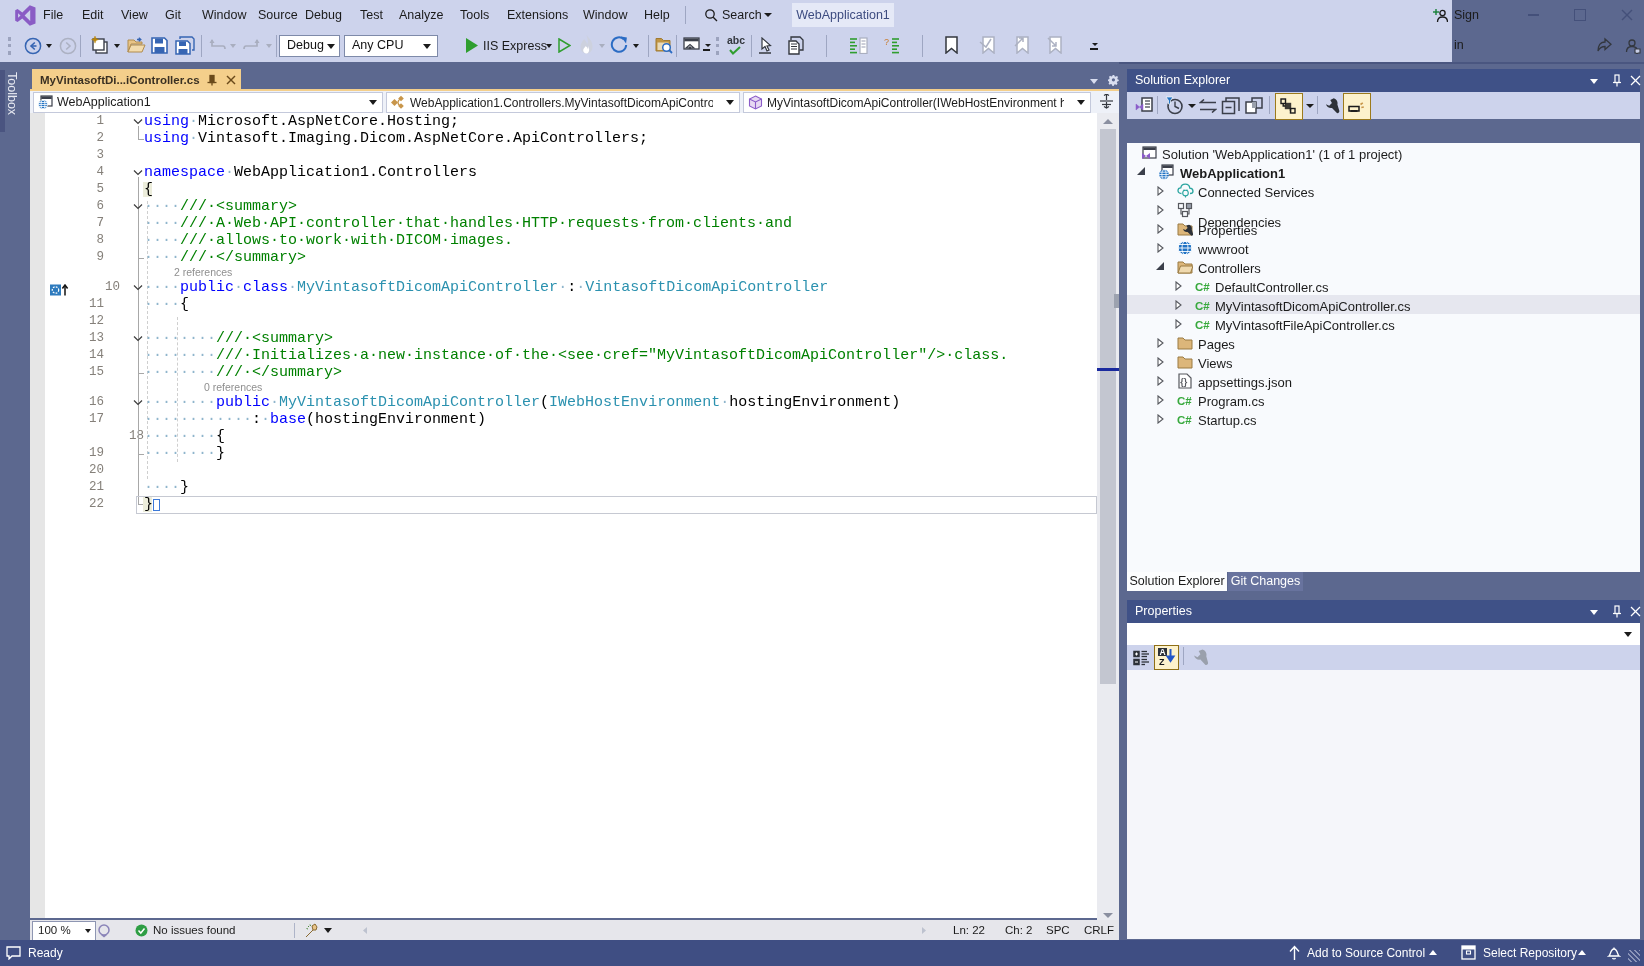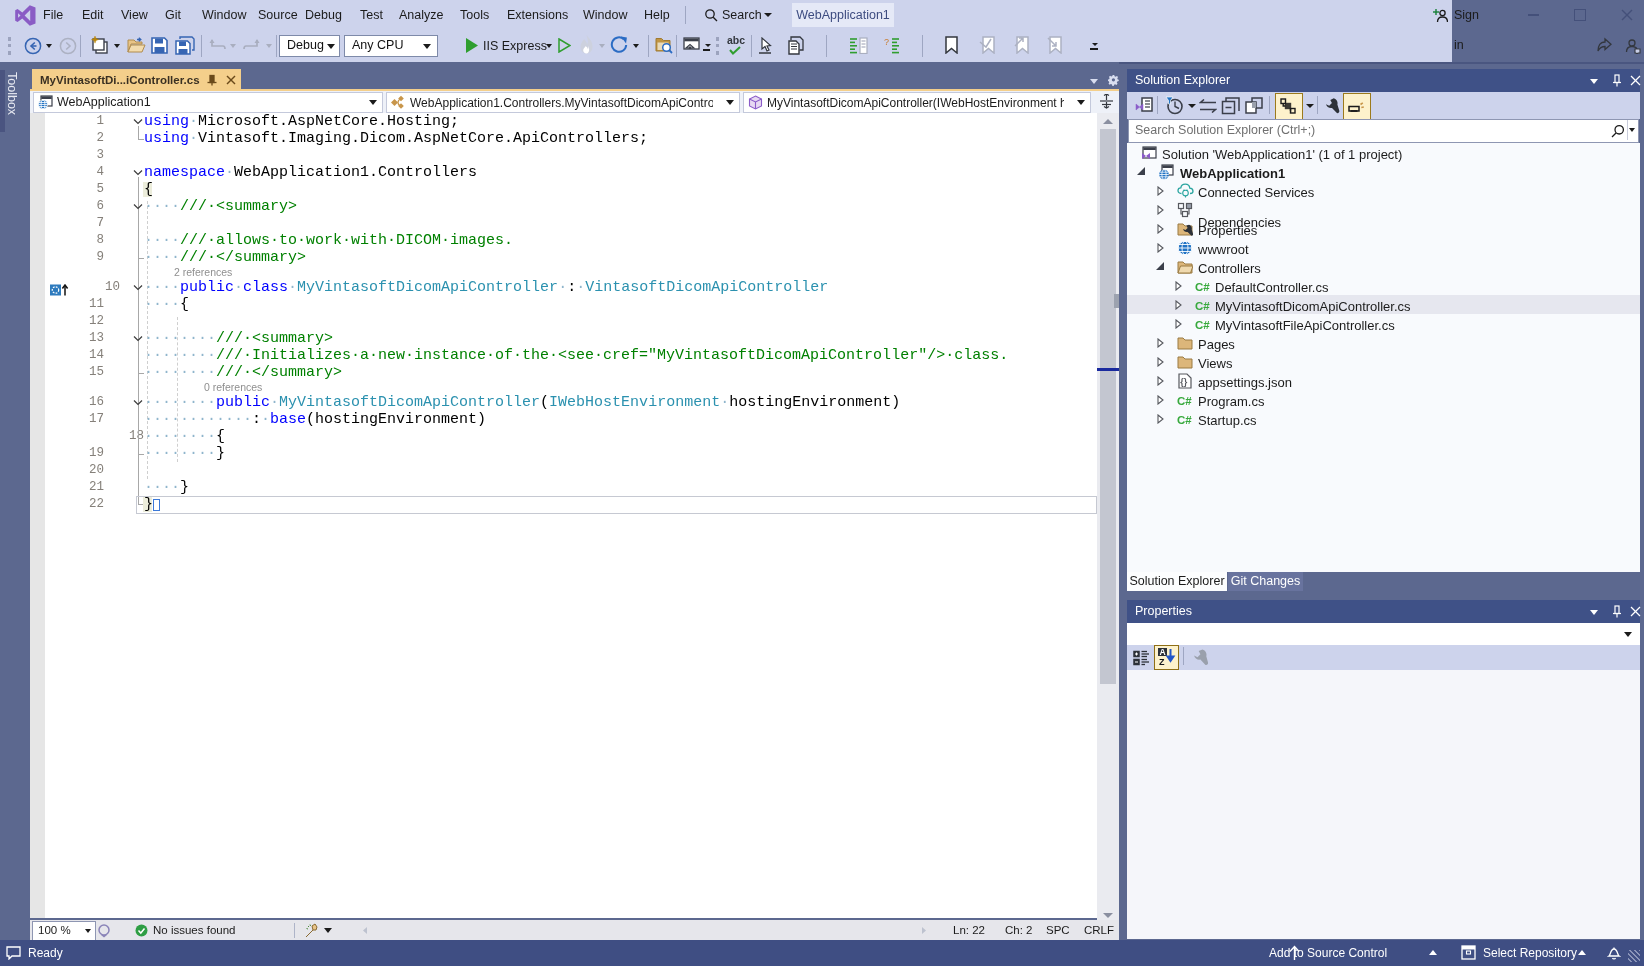--- a/index.html
+++ b/index.html
@@ -372,20 +372,21 @@
   <div class="abs" style="left:113px;top:69px;width:9px;height:15px;background:#ECEDDB;"></div>
   <div class="abs" style="left:113px;top:384px;width:9px;height:15px;background:#ECEDDB;"></div>
 
   <div class="abs" style="left:106px;top:382.5px;width:959px;height:16px;border:1px solid #C6C9D2;"></div>
 
   <div class="cl" style="top:0;"><span class="k">using</span><span class="w">·</span>Microsoft.AspNetCore.Hosting;</div>
   <div class="cl" style="top:17px;"><span class="k">using</span><span class="w">·</span>Vintasoft.Imaging.Dicom.AspNetCore.ApiControllers;</div>
   <div class="cl" style="top:51px;"><span class="k">namespace</span><span class="w">·</span>WebApplication1.Controllers</div>
   <div class="cl" style="top:68px;">{</div>
   <div class="cl" style="top:85px;"><span class="w">····</span><span class="g">///·&lt;summary&gt;</span></div>
+  <div class="cl" style="top:102px;"><span class="w">····</span><span class="g">///·A·Web·API·controller·that·handles·HTTP·requests·from·clients·and</span></div>
   <div class="cl" style="top:119px;"><span class="w">····</span><span class="g">///·allows·to·work·with·DICOM·images.</span></div>
   <div class="cl" style="top:136px;"><span class="w">····</span><span class="g">///·&lt;/summary&gt;</span></div>
   <div class="lens" style="left:144px;top:153px;">2 references</div>
   <div class="cl" style="top:166px;"><span class="w">····</span><span class="k">public</span><span class="w">·</span><span class="k">class</span><span class="w">·</span><span class="t">MyVintasoftDicomApiController</span><span class="w">·</span>:<span class="w">·</span><span class="t">VintasoftDicomApiController</span></div>
   <div class="cl" style="top:183px;"><span class="w">····</span>{</div>
   <div class="cl" style="top:217px;"><span class="w">········</span><span class="g">///·&lt;summary&gt;</span></div>
   <div class="cl" style="top:234px;"><span class="w">········</span><span class="g">///·Initializes·a·new·instance·of·the·&lt;see·cref="MyVintasoftDicomApiController"/&gt;·class.</span></div>
   <div class="cl" style="top:251px;"><span class="w">········</span><span class="g">///·&lt;/summary&gt;</span></div>
   <div class="lens" style="left:174px;top:268px;">0 references</div>
   <div class="cl" style="top:281px;"><span class="w">········</span><span class="k">public</span><span class="w">·</span><span class="t">MyVintasoftDicomApiController</span>(<span class="t">IWebHostEnvironment</span><span class="w">·</span>hostingEnvironment)</div>
@@ -506,29 +507,20 @@
         <path d="M10.8 1.2 C13.6 2.2 15.2 4.9 14.4 7.6 L16.3 13.8 C16.8 15.4 14.7 17 13.4 15.6 L9.0 11.0 C6.3 11.5 3.6 9.9 3.0 7.2 L6.2 8.8 L8.9 6.1 L7.3 2.9 Z" fill="#2D3138"></path>
       </svg>
     <div class="abs" style="left:216px;top:1px;width:26px;height:25px;background:#FDF2CC;border:1.5px solid #9C7A1C;"></div>
     <svg class="abs" style="left:221px;top:6px;" width="16" height="16" viewBox="0 0 16 16">
         <rect x="1" y="8.5" width="10" height="4.5" fill="none" stroke="#1b1b1b" stroke-width="1.5"></rect>
         <line x1="2.5" y1="13" x2="9.5" y2="13" stroke="#1b1b1b" stroke-width="1.8"></line>
         <line x1="12.5" y1="6.5" x2="14.8" y2="4.8" stroke="#C8964B" stroke-width="1.6"></line>
         <line x1="13.3" y1="9.5" x2="15.8" y2="9" stroke="#C8964B" stroke-width="1.6"></line>
       </svg>
   </div>
-  <div class="abs" id="sesearch">
-    <span class="abs" style="left:6px;top:3px;font-size:12.5px;color:#707070;">Search Solution Explorer (Ctrl+;)</span>
-    <svg class="abs" style="left:482px;top:4px;" width="14" height="14" viewBox="0 0 14 14">
-        <circle cx="8.2" cy="5.8" r="4.2" fill="none" stroke="#1b1b1b" stroke-width="1.3"></circle>
-        <line x1="5" y1="9" x2="1" y2="13" stroke="#1b1b1b" stroke-width="1.3"></line>
-      </svg>
-    <div class="abs" style="left:498px;top:0;width:1px;height:20px;background:#C8CCDB;"></div>
-    <div class="cbarr" style="top:8px;right:3px;border-left-width:3.5px;border-right-width:3.5px;border-top-width:4px;"></div>
-  </div>
   <div class="abs" id="setree">
     <div class="trow" style="top:152px;background:#E6E7EF;"></div>
     <div class="trow" style="top:0;">
       <svg class="abs" style="left:14px;top:2px;" width="16" height="16" viewBox="0 0 16 16">
           <rect x="2" y="2" width="13" height="11" fill="#fff" stroke="#3B3F4A" stroke-width="1.2"></rect>
           <rect x="2.3" y="2.4" width="12.4" height="2.6" fill="#3B3F4A"></rect>
           <path d="M1 8 L5 11 L1 14 Z M9 8 L5 11 L9 14 Z" fill="#8B5CC9"></path>
         </svg>
       <span class="abs" style="left:35px;top:2px;">Solution 'WebApplication1' (1 of 1 project)</span>
     </div>
@@ -725,21 +717,21 @@
   <div class="abs" id="pcontent"></div>
 </div>
 <div class="abs" id="statusbar">
   <svg class="abs" style="left:6px;top:6px;" width="15" height="14" viewBox="0 0 15 14">
       <path d="M1 1 L14 1 L14 10 L6 10 L3 13 L3 10 L1 10 Z" fill="none" stroke="#fff" stroke-width="1.3"></path>
     </svg>
   <span class="abs" style="left:28px;top:6px;">Ready</span>
   <svg class="abs" style="left:1288px;top:5px;" width="13" height="16" viewBox="0 0 13 16">
       <path d="M6.5 15 L6.5 2 M2 6.5 L6.5 1.5 L11 6.5" fill="none" stroke="#fff" stroke-width="1.4"></path>
     </svg>
-  <span class="abs" style="left:1269px;top:6px;">Add to Source Control</span>
+  <span class="abs" style="left:1307px;top:6px;">Add to Source Control</span>
   <div class="abs" style="left:1429px;top:10px;width:0;height:0;border-left:4.5px solid transparent;border-right:4.5px solid transparent;border-bottom:5px solid #fff;"></div>
   <svg class="abs" style="left:1461px;top:5px;" width="15" height="15" viewBox="0 0 15 15">
       <rect x="1" y="1" width="13" height="13" fill="none" stroke="#fff" stroke-width="1.3"></rect>
       <rect x="1" y="1" width="13" height="3.5" fill="#fff"></rect>
       <rect x="5.5" y="6" width="4" height="3" fill="none" stroke="#fff" stroke-width="1.1"></rect>
     </svg>
   <span class="abs" style="left:1483px;top:6px;">Select Repository</span>
   <div class="abs" style="left:1578px;top:10px;width:0;height:0;border-left:4.5px solid transparent;border-right:4.5px solid transparent;border-bottom:5px solid #fff;"></div>
   <svg class="abs" style="left:1607px;top:5px;" width="14" height="16" viewBox="0 0 14 16">
       <path d="M2 11 C3.5 10 3.5 4 7 4 C10.5 4 10.5 10 12 11 Z" fill="none" stroke="#fff" stroke-width="1.3"></path>

